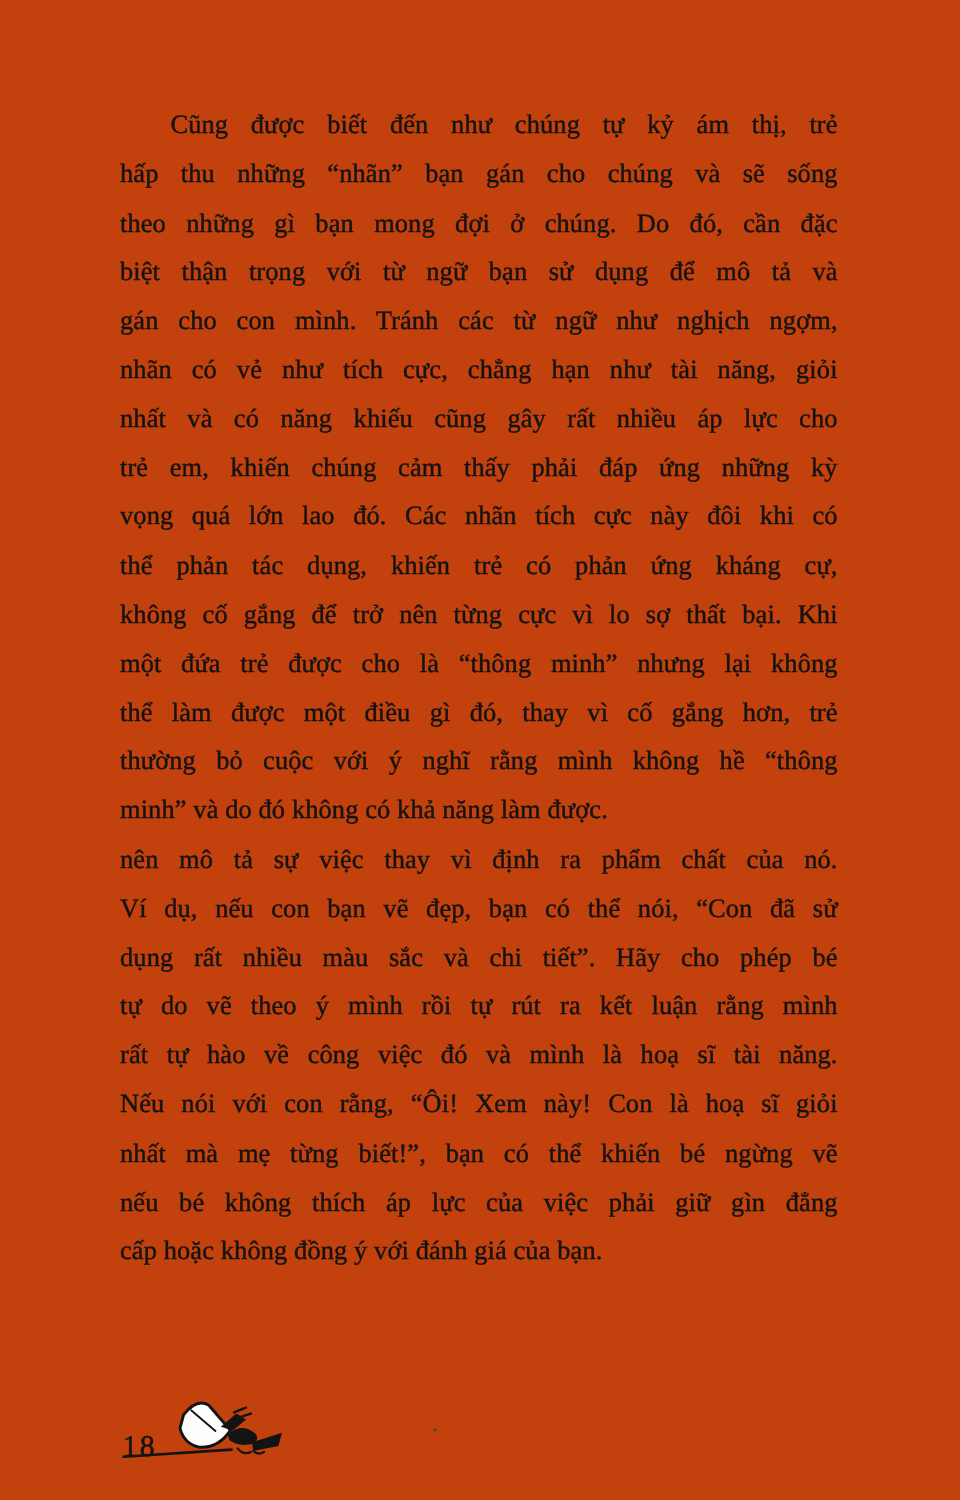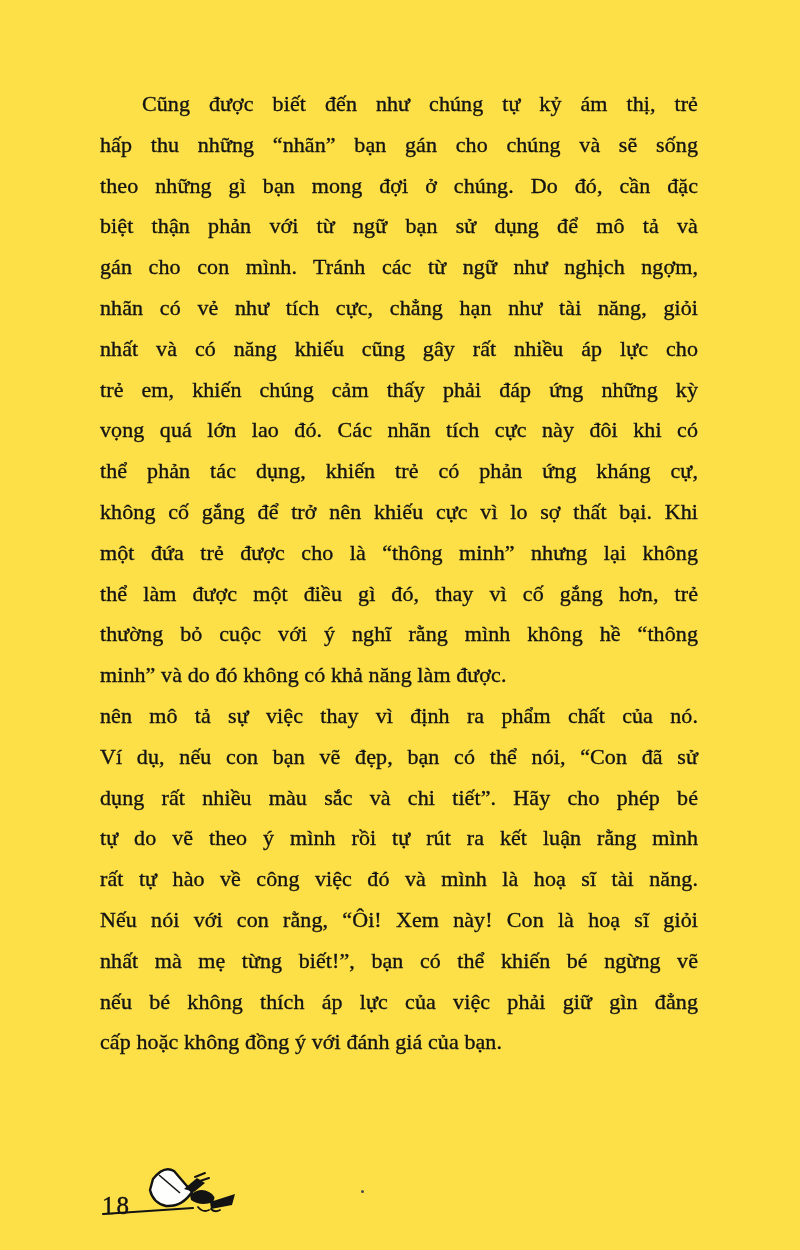--- a/index.html
+++ b/index.html
@@ -66,34 +66,34 @@
     top: 1190px;
     width: 3px;
     height: 3px;
     background: #4a4a4a;
     border-radius: 50%;
   }
 </style>
 </head>
 <body style="color: rgb(19, 19, 19);">
 
-<div class="page" style="background: #fde047;">
+<div class="page" style="background: #c2410c;">
 
   <div class="text-column">
       <div class="line first">Cũng được biết đến như chúng tự kỷ ám thị, trẻ</div>
       <div class="line">hấp thu những “nhãn” bạn gán cho chúng và sẽ sống</div>
       <div class="line">theo những gì bạn mong đợi ở chúng. Do đó, cần đặc</div>
-      <div class="line">biệt thận phản với từ ngữ bạn sử dụng để mô tả và</div>
+      <div class="line">biệt thận trọng với từ ngữ bạn sử dụng để mô tả và</div>
       <div class="line">gán cho con mình. Tránh các từ ngữ như nghịch ngợm,</div>
       <div class="line">nhãn có vẻ như tích cực, chẳng hạn như tài năng, giỏi</div>
       <div class="line">nhất và có năng khiếu cũng gây rất nhiều áp lực cho</div>
       <div class="line">trẻ em, khiến chúng cảm thấy phải đáp ứng những kỳ</div>
       <div class="line">vọng quá lớn lao đó. Các nhãn tích cực này đôi khi có</div>
       <div class="line">thể phản tác dụng, khiến trẻ có phản ứng kháng cự,</div>
-      <div class="line">không cố gắng để trở nên khiếu cực vì lo sợ thất bại. Khi</div>
+      <div class="line">không cố gắng để trở nên từng cực vì lo sợ thất bại. Khi</div>
       <div class="line">một đứa trẻ được cho là “thông minh” nhưng lại không</div>
       <div class="line">thể làm được một điều gì đó, thay vì cố gắng hơn, trẻ</div>
       <div class="line">thường bỏ cuộc với ý nghĩ rằng mình không hề “thông</div>
       <div class="line last">minh” và do đó không có khả năng làm được.</div>
       <div class="line">nên mô tả sự việc thay vì định ra phẩm chất của nó.</div>
       <div class="line">Ví dụ, nếu con bạn vẽ đẹp, bạn có thể nói, “Con đã sử</div>
       <div class="line">dụng rất nhiều màu sắc và chi tiết”. Hãy cho phép bé</div>
       <div class="line">tự do vẽ theo ý mình rồi tự rút ra kết luận rằng mình</div>
       <div class="line">rất tự hào về công việc đó và mình là hoạ sĩ tài năng.</div>
       <div class="line">Nếu nói với con rằng, “Ôi! Xem này! Con là hoạ sĩ giỏi</div>

